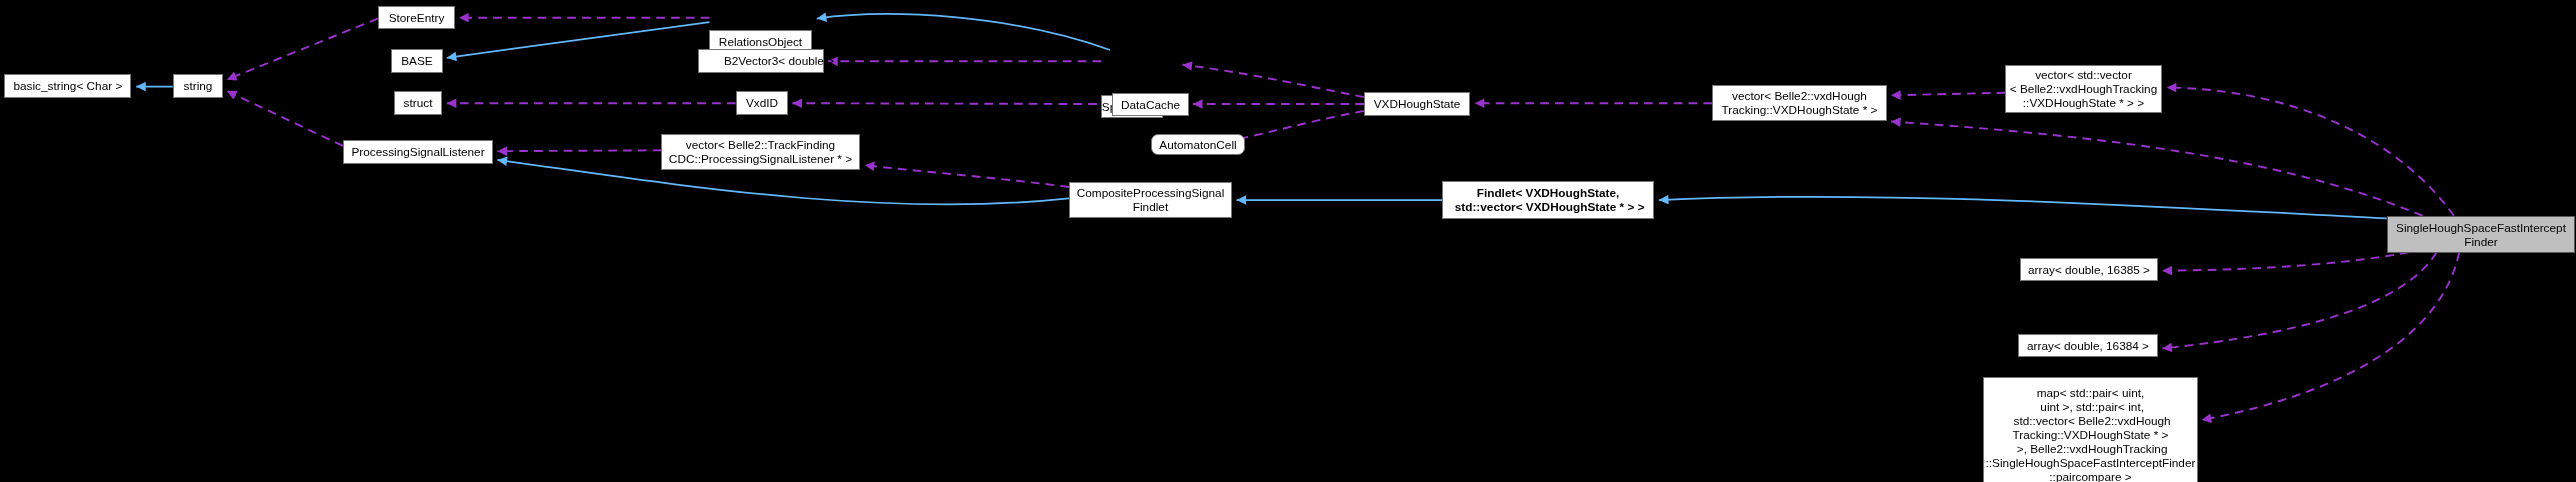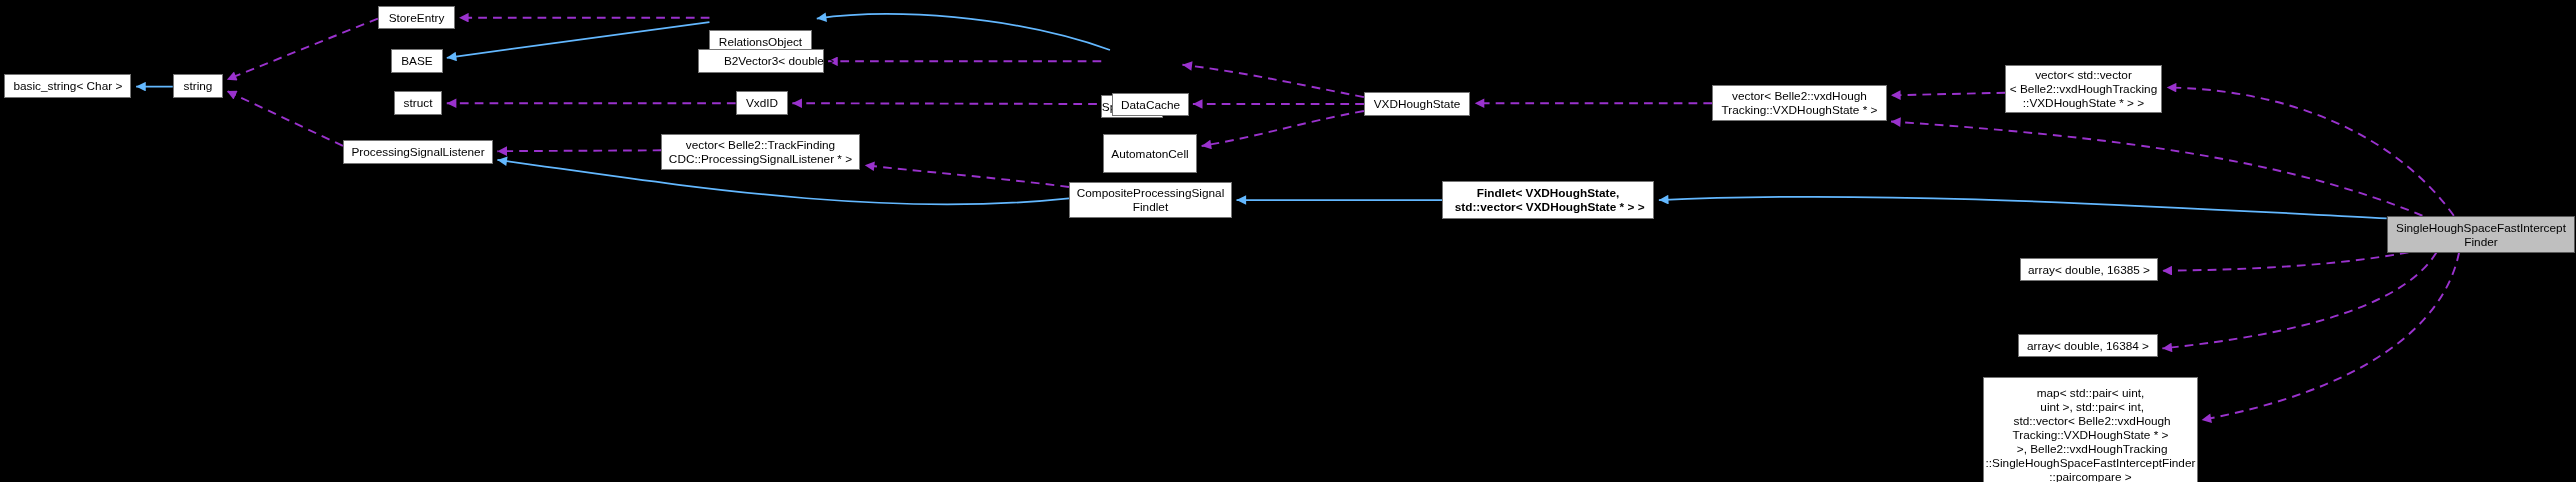--- a/index.html
+++ b/index.html
@@ -86,21 +86,21 @@
       <div class="node" style="left: 661px; top: 134px; width: 199px; height: 36px;">
         <div class="line">vector&lt; Belle2::TrackFinding</div>
         <div class="line">CDC::ProcessingSignalListener * &gt;</div>
       </div>
       <div class="node" style="left: 1101px; top: 59px; width: 62px; height: 23px; margin-top: 36px;">
         <div class="line">SpacePoint</div>
       </div>
       <div class="node" style="left: 1112px; top: 93px; width: 77px; height: 23px;">
         <div class="line">DataCache</div>
       </div>
-      <div class="node" style="left: 1103px; top: 134px; width: 94px; height: 39px;">
+      <div class="node" style="left: 1151px; top: 134px; width: 94px; height: 21px; border-radius: 7px;">
         <div class="line">AutomatonCell</div>
       </div>
       <div class="node" style="left: 1069px; top: 182px; width: 163px; height: 36px;">
         <div class="line">CompositeProcessingSignal</div>
         <div class="line">Findlet</div>
       </div>
       <div class="node" style="left: 1364px; top: 92px; width: 106px; height: 23.6px;">
         <div class="line">VXDHoughState</div>
       </div>
       <div class="node" style="left: 1442px; top: 181px; width: 212px; height: 38px; font-weight: bold;">

